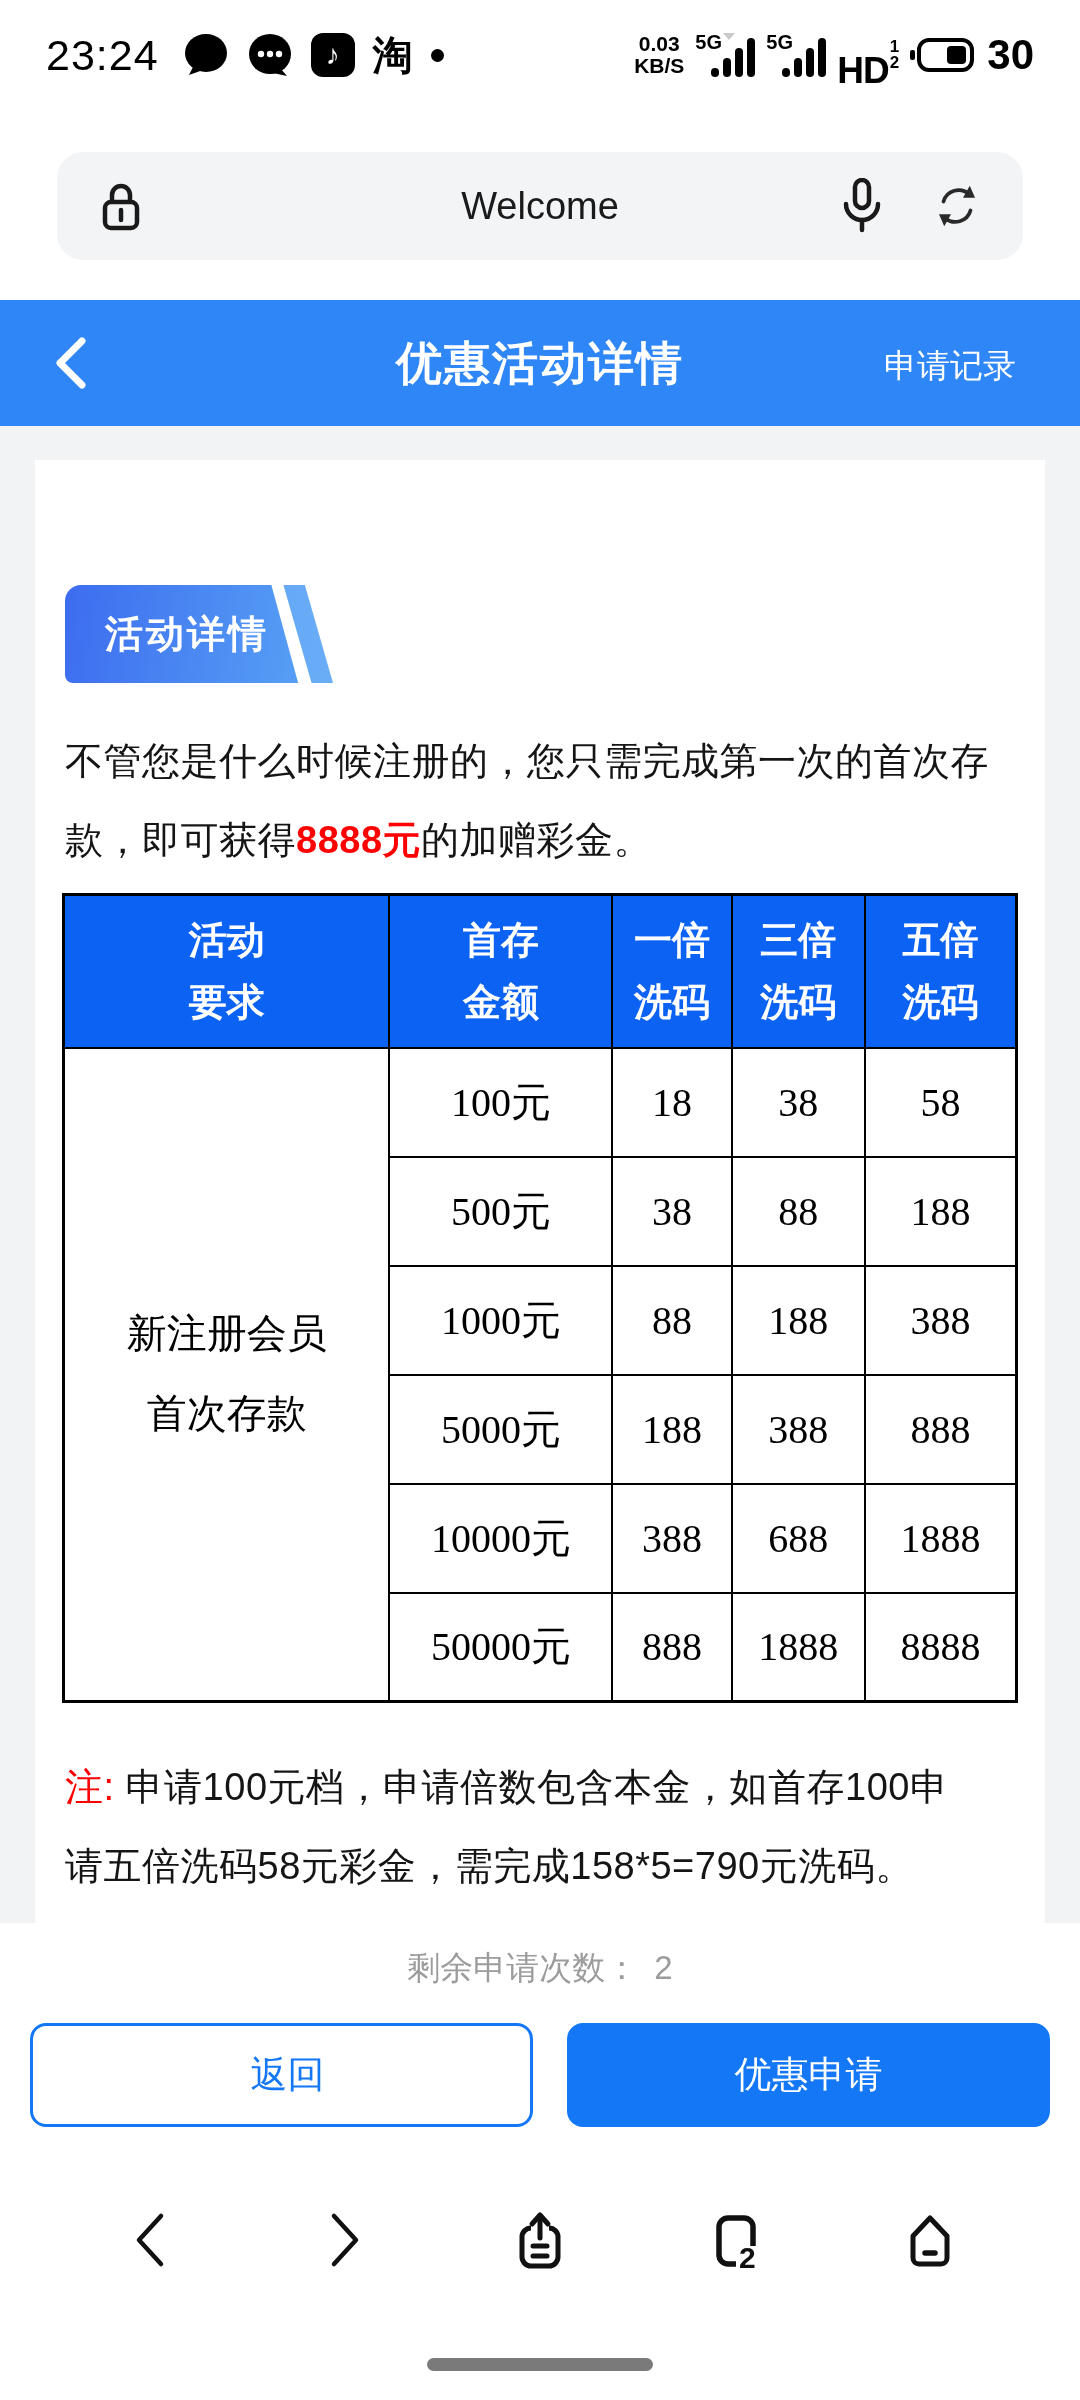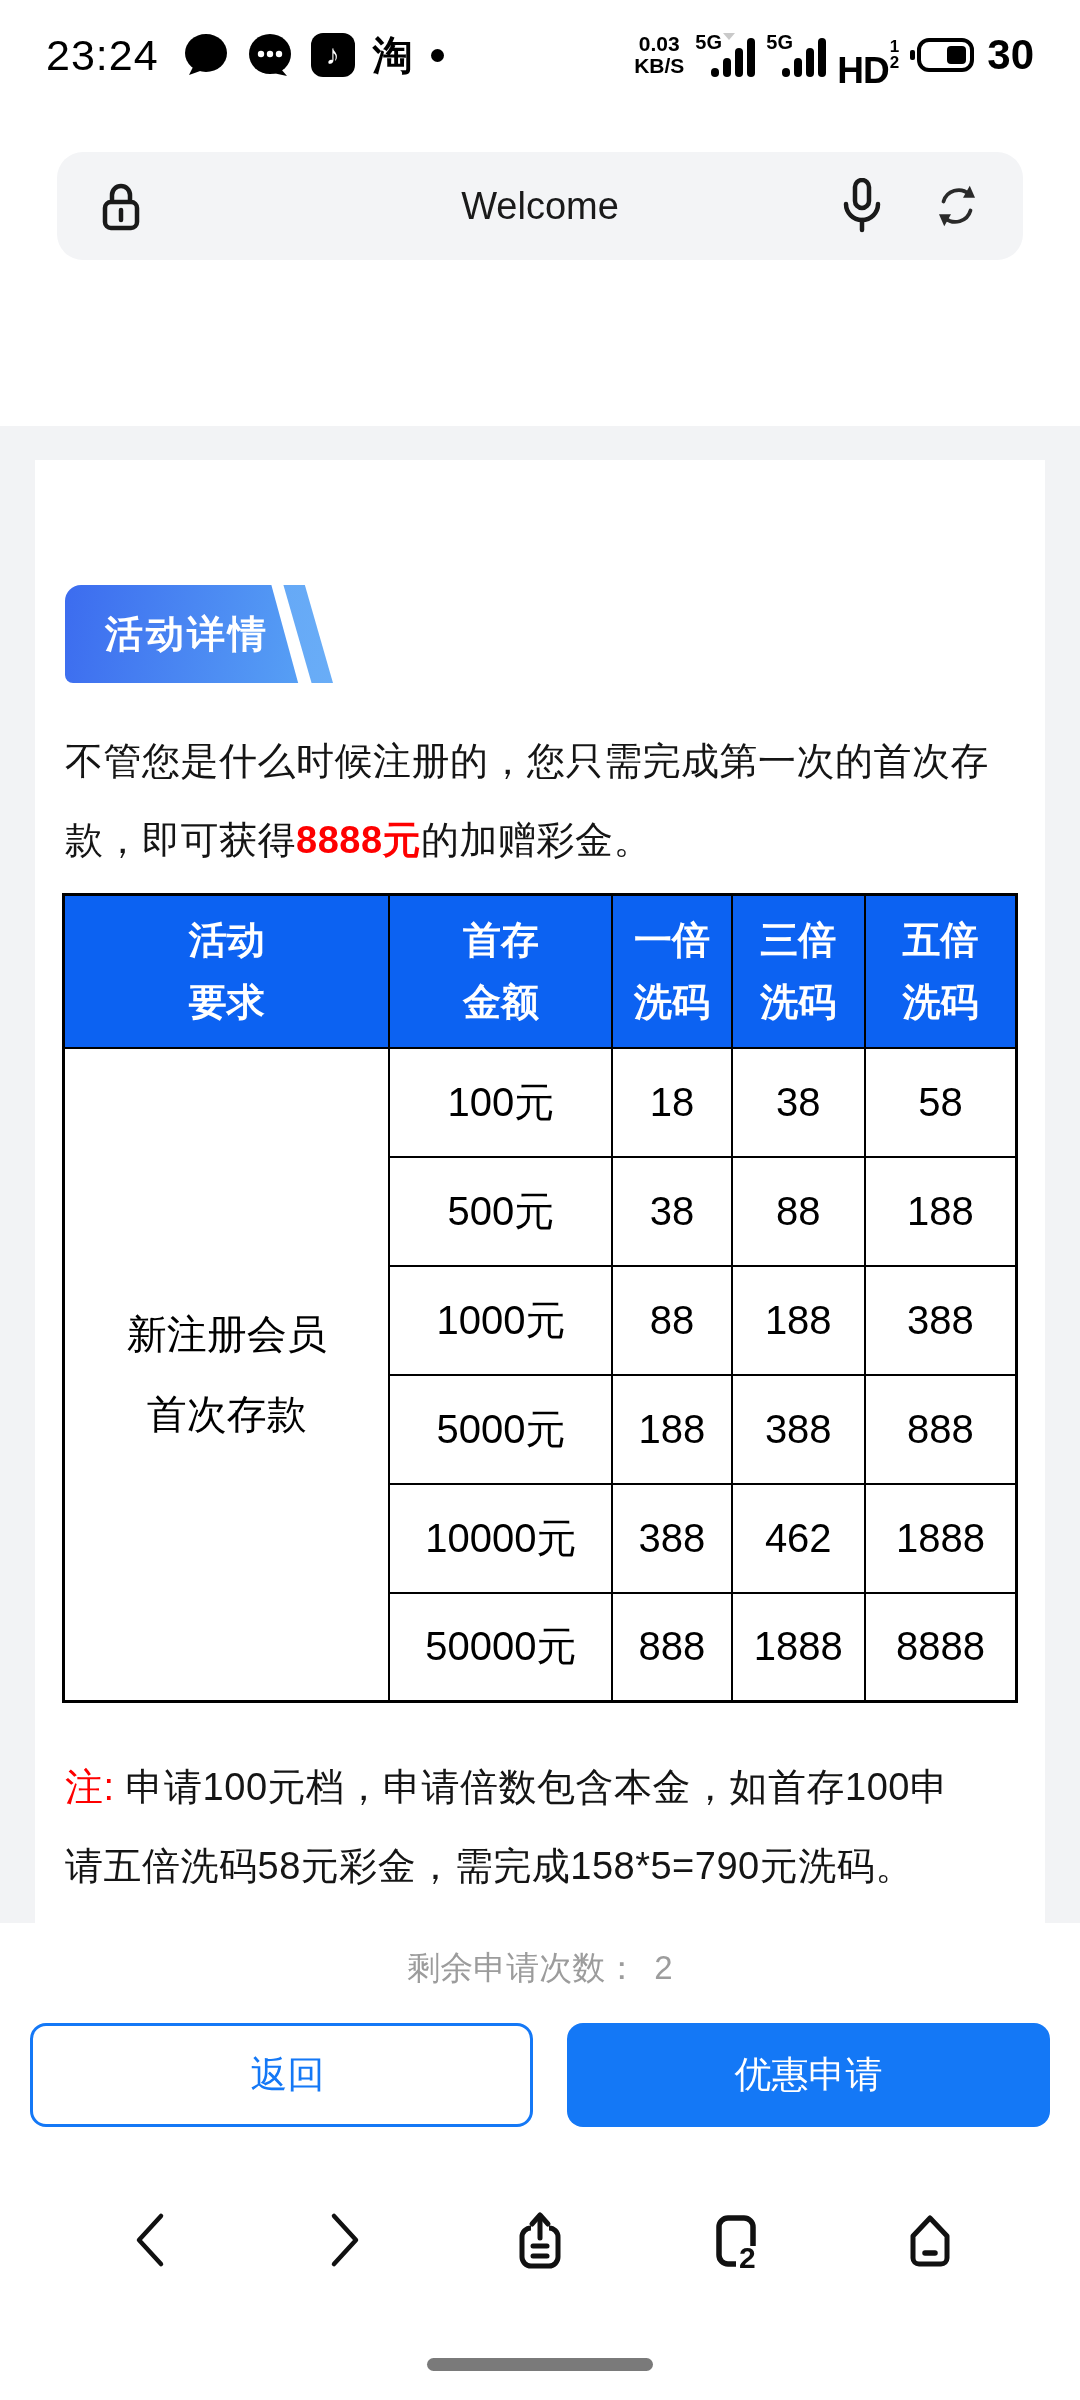--- a/index.html
+++ b/index.html
@@ -54,21 +54,21 @@
     display:flex; align-items:center; padding-left:40px;
     color:#fff; font-size:38px; font-weight:700; letter-spacing:3px; }
   .badge-slash { position:absolute; inset:0;
     background:linear-gradient(100deg,#5B9BF4,#69ADF7);
     clip-path:polygon(81.5% 0,89.5% 0,100% 100%,92% 100%); }
   .intro { position:absolute; top:262px; left:30px; width:935px;
     font-size:38px; line-height:79px; color:#151515; letter-spacing:0.5px; }
   .intro .hl { color:#FE0000; font-weight:700; }
   .promo-table { position:absolute; top:433px; left:27px; width:956px;
     border-collapse:collapse; table-layout:fixed; border:3px solid #000; }
-  .promo-table th, .promo-table td { border:2px solid #000; text-align:center; vertical-align:middle; }
+  .promo-table th, .promo-table td { border:2px solid #000; text-align:center; vertical-align:middle;font-family:Liberation Serif, serif; }
   .promo-table th { height:153px; background:#0C62F2; color:#fff;
     font-size:38px; font-weight:700; line-height:62px; }
   .promo-table td { height:109px; font-size:40px; font-weight:400; color:#000;text-align:center; }
   .rowlabel { font-size:38px; line-height:80px; }
   .note { position:absolute; top:1288px; left:30px; width:905px;
     font-size:38px; line-height:79px; color:#151515; letter-spacing:0.5px; }
   .note .note-label { color:#FE0000; }
   
   .remaining { position:absolute; top:1946px; left:0; width:1080px; text-align:center;
     font-size:33px; color:#9C9C9C; }
@@ -174,20 +174,29 @@
         <svg width="48" height="48" viewBox="0 0 64 64">
             <path d="M14 26 A21 21 0 0 1 48 16" fill="none" stroke="#2a2a2a" stroke-width="5" stroke-linecap="round"></path>
             <polygon points="49,5 56,21 40,21" fill="#2a2a2a"></polygon>
             <path d="M50 38 A21 21 0 0 1 16 48" fill="none" stroke="#2a2a2a" stroke-width="5" stroke-linecap="round"></path>
             <polygon points="15,59 8,43 24,43" fill="#2a2a2a"></polygon>
           </svg>
       </span>
     </span>
   </div>
 
+  <div class="app-header">
+    <span class="hdr-back">
+      <svg width="40" height="60" viewBox="0 0 40 60">
+          <polyline points="32,8 10,30 32,52" fill="none" stroke="#fff" stroke-width="7" stroke-linecap="round" stroke-linejoin="round"></polyline>
+        </svg>
+    </span>
+    <div class="hdr-title">优惠活动详情</div>
+    <span class="hdr-action">申请记录</span>
+  </div>
 
   <div class="content-bg"></div>
 
   <div class="card">
 
     <div class="badge">
       <span class="badge-slash"></span>
       <span class="badge-body">活动详情</span>
     </div>
 
@@ -250,21 +259,21 @@
       </tr>
       <tr>
         <td>5000元</td>
         <td>188</td>
         <td>388</td>
         <td>888</td>
       </tr>
       <tr>
         <td>10000元</td>
         <td>388</td>
-        <td>462</td>
+        <td>688</td>
         <td>1888</td>
       </tr>
       <tr>
         <td>50000元</td>
         <td>888</td>
         <td>1888</td>
         <td>8888</td>
       </tr>
     </tbody>
       </table>

